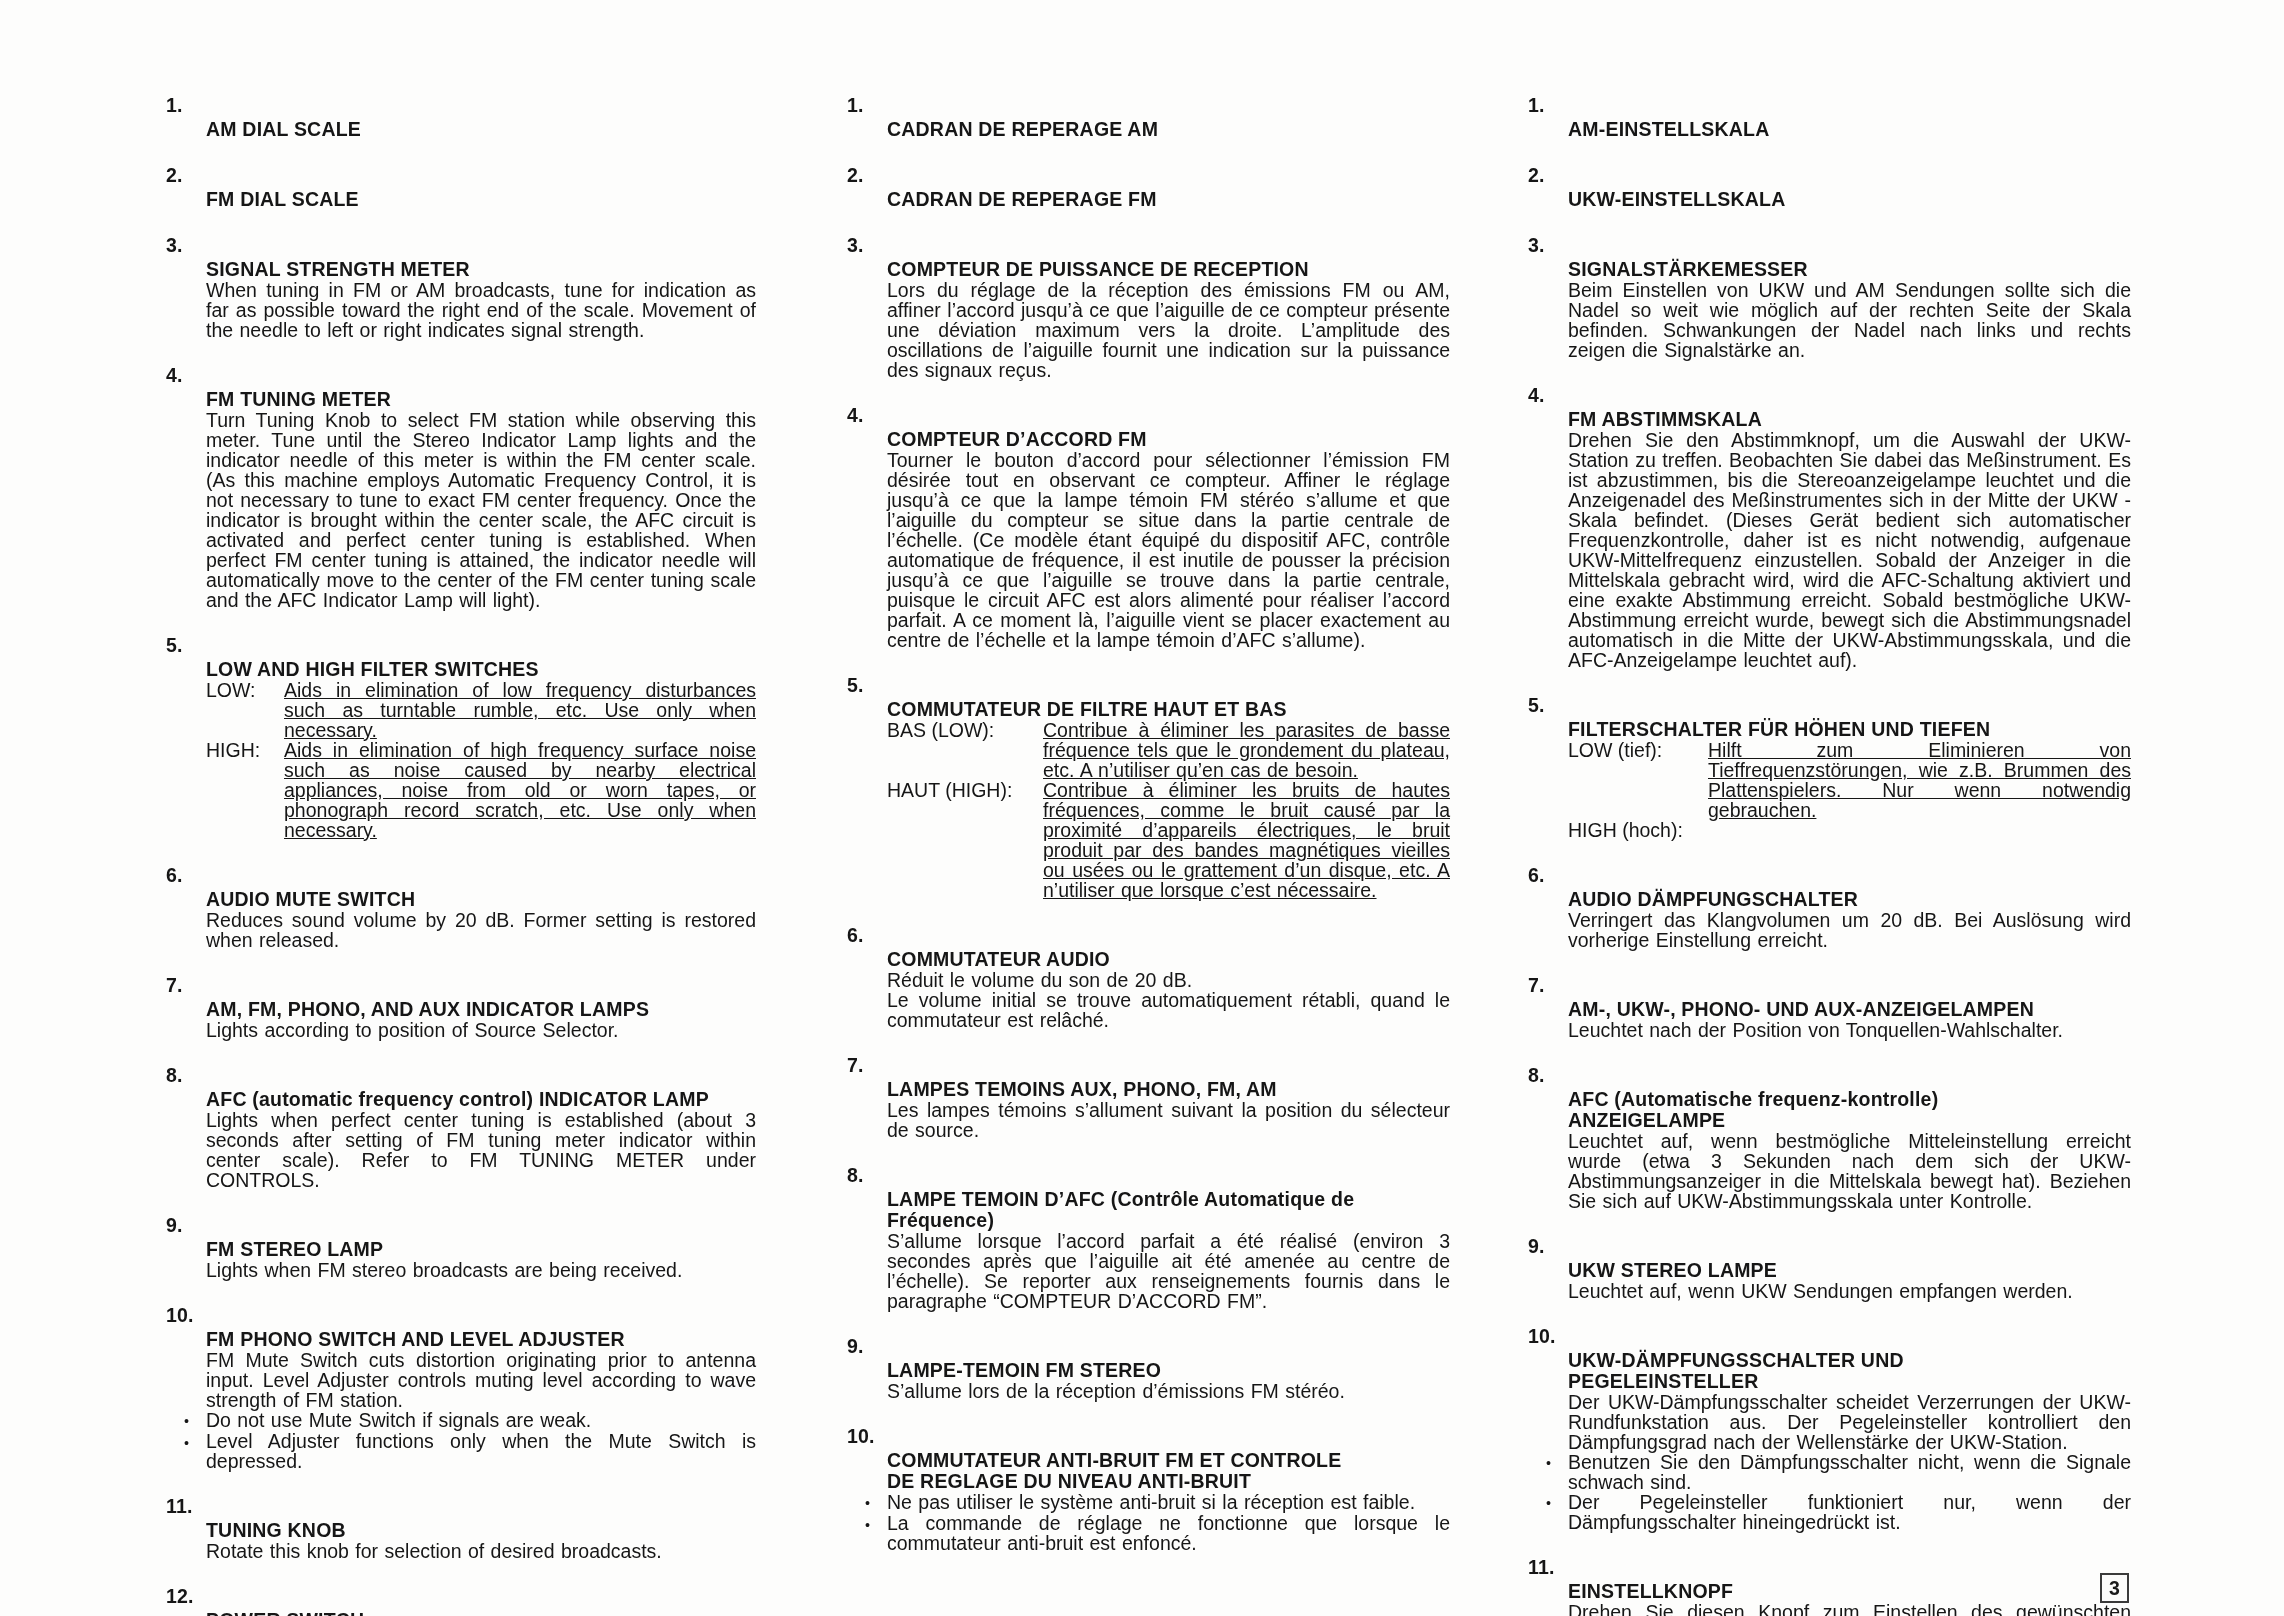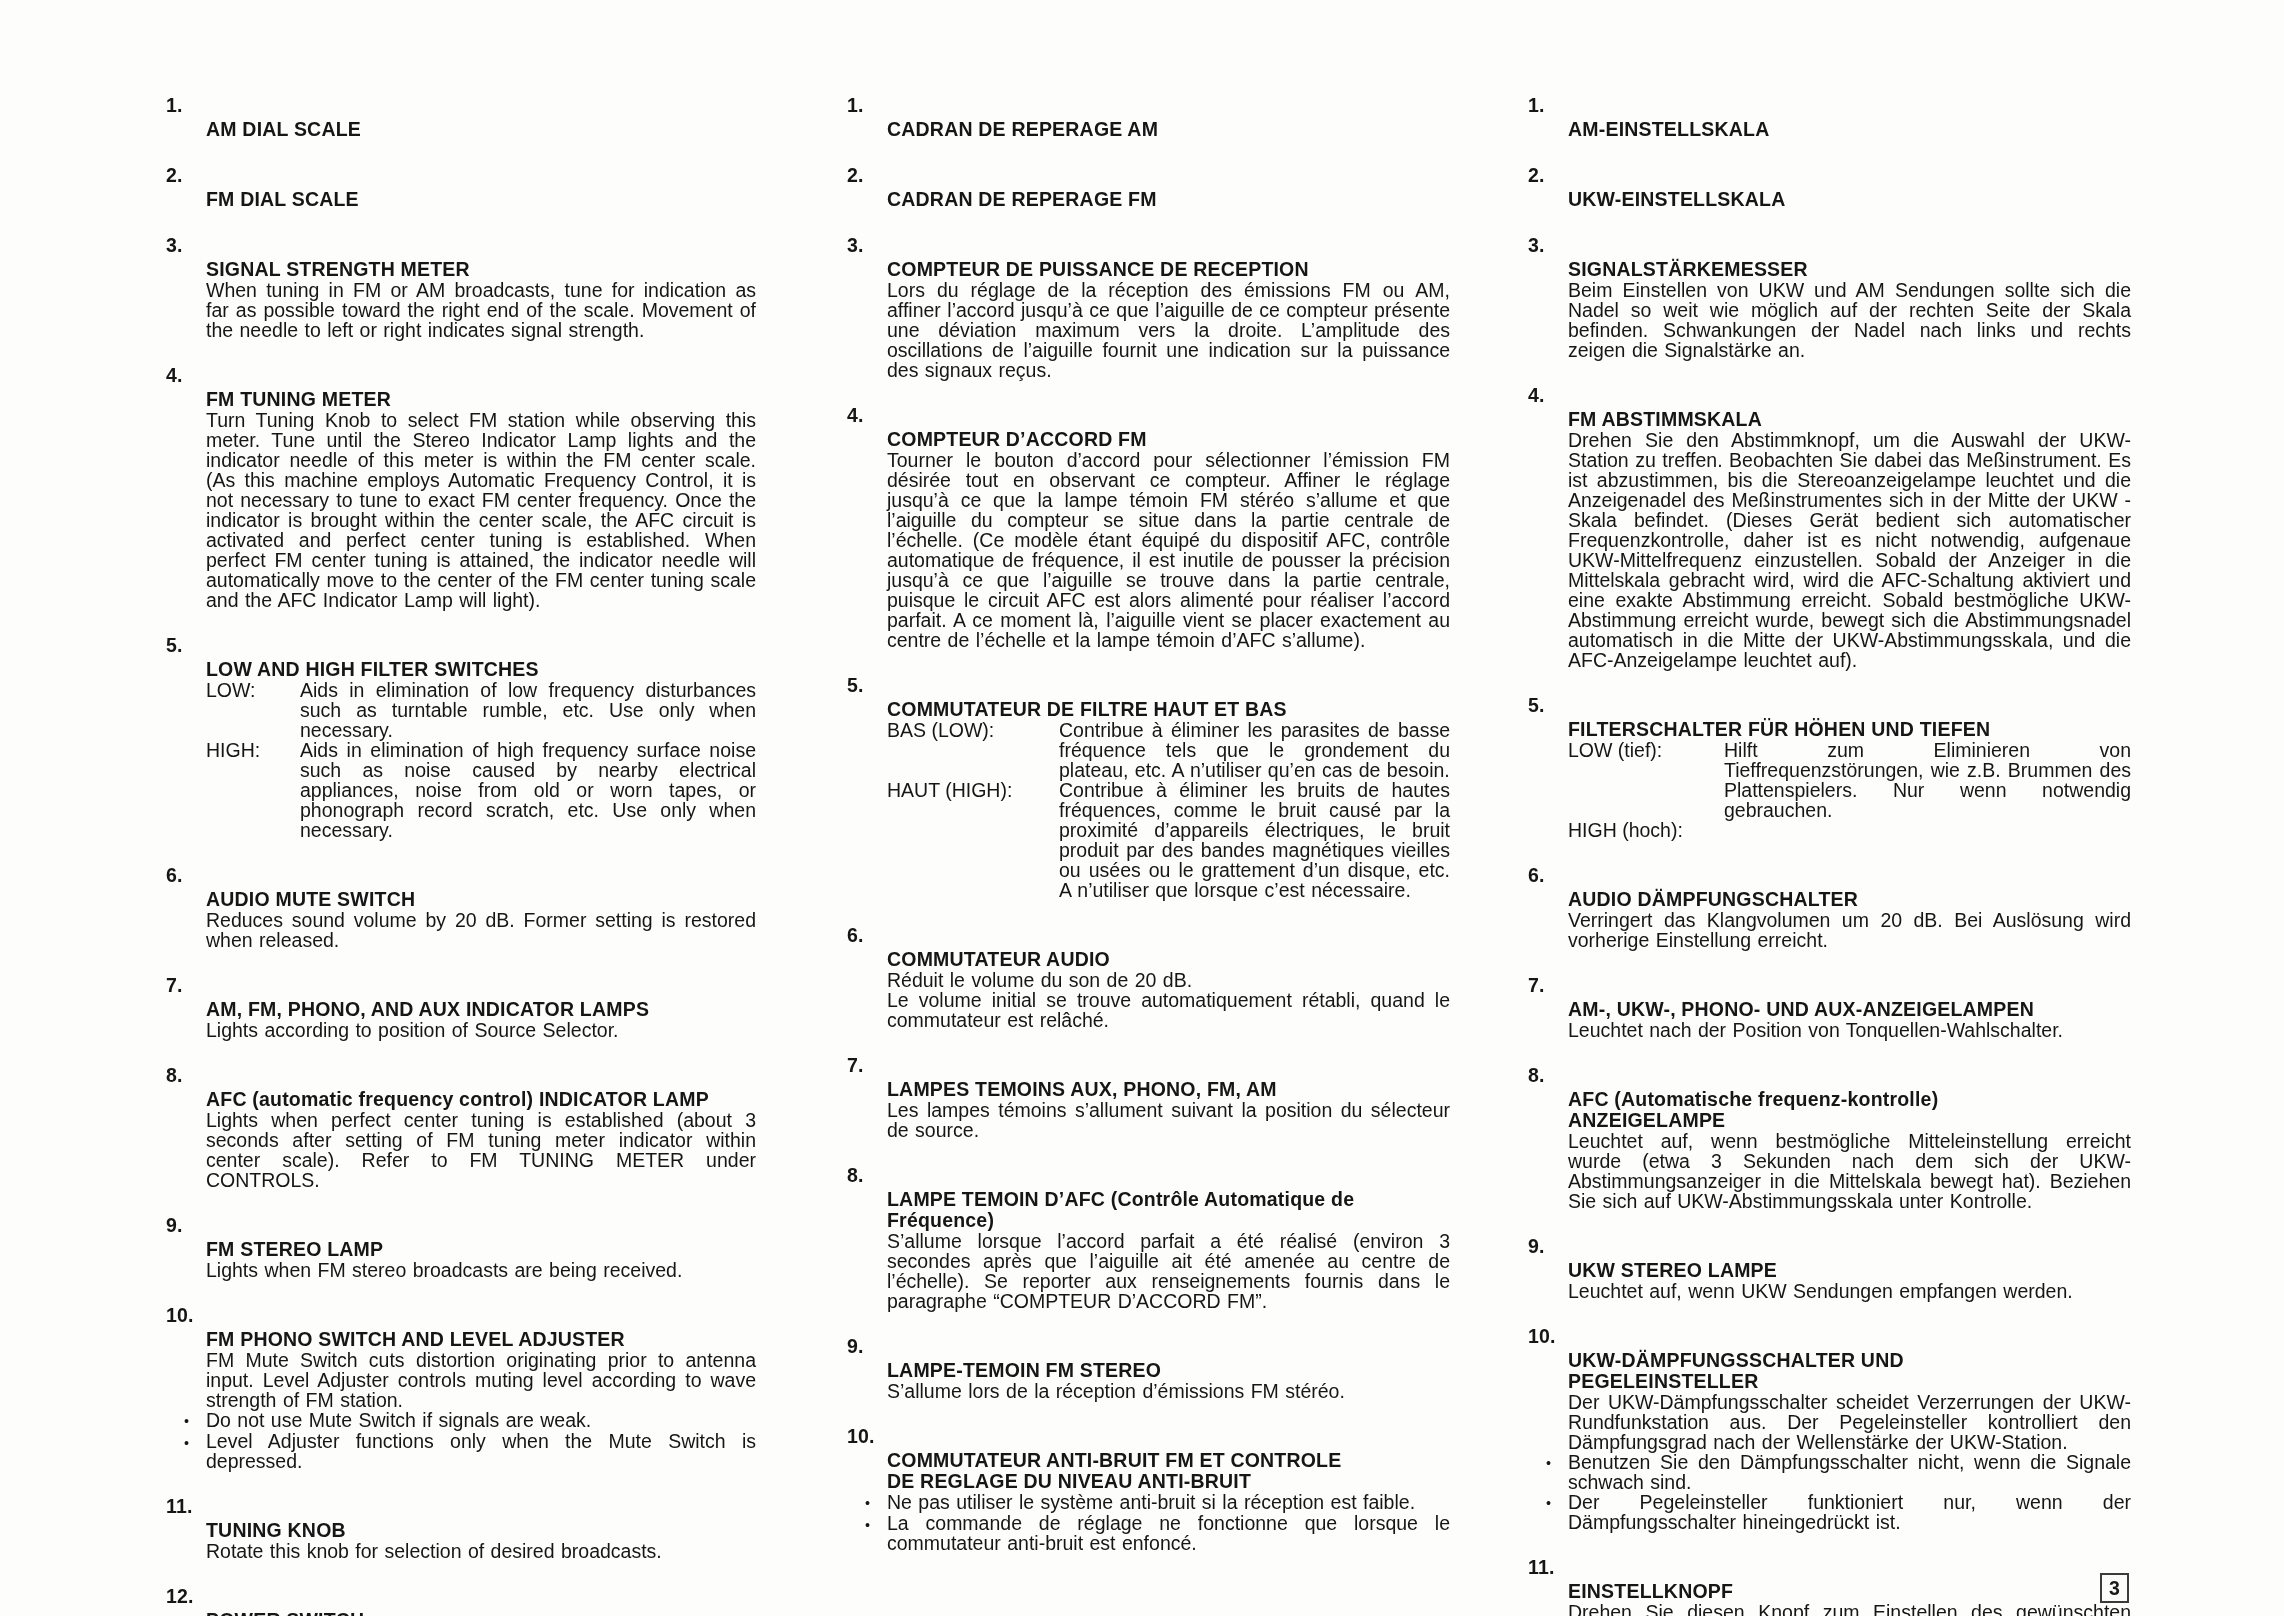--- a/index.html
+++ b/index.html
@@ -19,25 +19,25 @@
   }
   .column{flex:0 0 auto;}
   .col-0{width:590px;margin-right:91px;}
   .col-1{width:603px;margin-right:78px;}
   .col-2{width:603px;}
   .item{margin:0 0 25px 0;}
   .head{display:flex;font-weight:bold;font-size:19.5px;line-height:21px;letter-spacing:0.2px;}
   .num{flex:0 0 40px;}
   .title{flex:1;white-space:pre-line;margin-top:24px;}
   .para{margin:0 0 0 40px;font-size:19.5px;line-height:20px;text-align:justify;word-spacing:1px;}
-  .def{display:flex;margin-left:40px;font-size:19.5px;line-height:20px;gap:16px;}
+  .def{display:flex;margin-left:40px;font-size:19.5px;line-height:20px;}
   .def-label{flex:0 0 78px;}
   .col-1 .def-label{flex-basis:156px;}
   .col-2 .def-label{flex-basis:140px;}
-  .def-text{flex:1;text-align:justify;word-spacing:1px;}
+  .def-text{flex:1;text-align:justify;word-spacing:1px;text-decoration:underline;}
   .bullet{display:flex;margin-left:18px;font-size:19.5px;line-height:20px;}
   .bullet-mark{flex:0 0 22px;font-size:14.3px;padding-top:1.3px;}
   .bullet-text{flex:1;text-align:justify;word-spacing:1px;}
   .pagenum{
     position:absolute;left:2100px;top:1573px;
     width:25px;height:26px;border:2px solid #3a3a3a;
     font-size:19.5px;font-weight:bold;line-height:26px;text-align:center;
     color:#1a1a1a;background:#fbfbfa;
   }
 </style>

